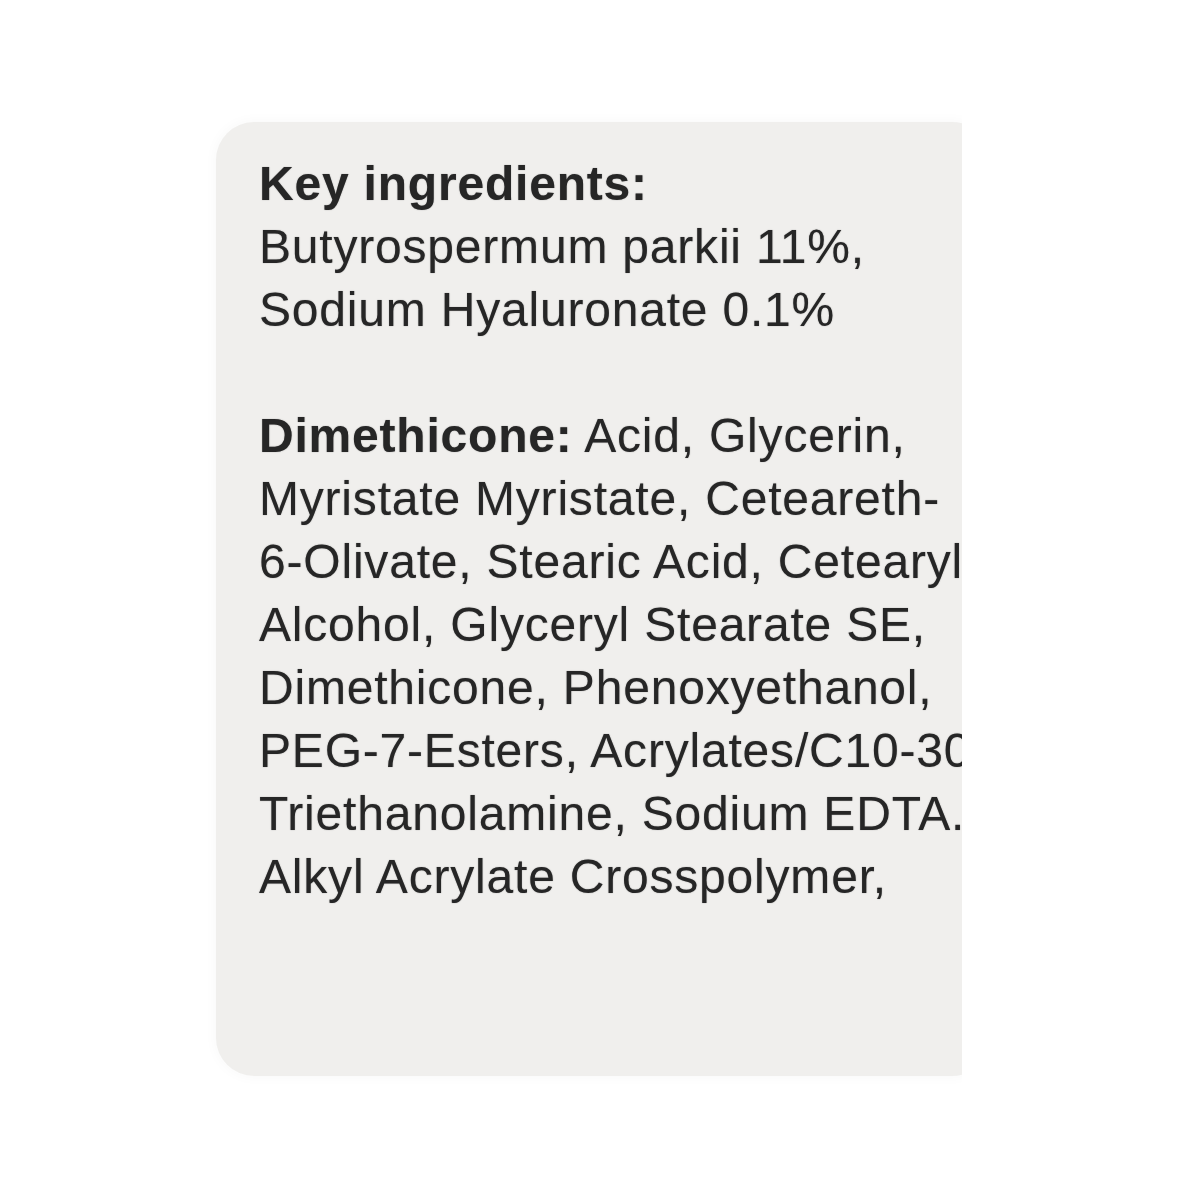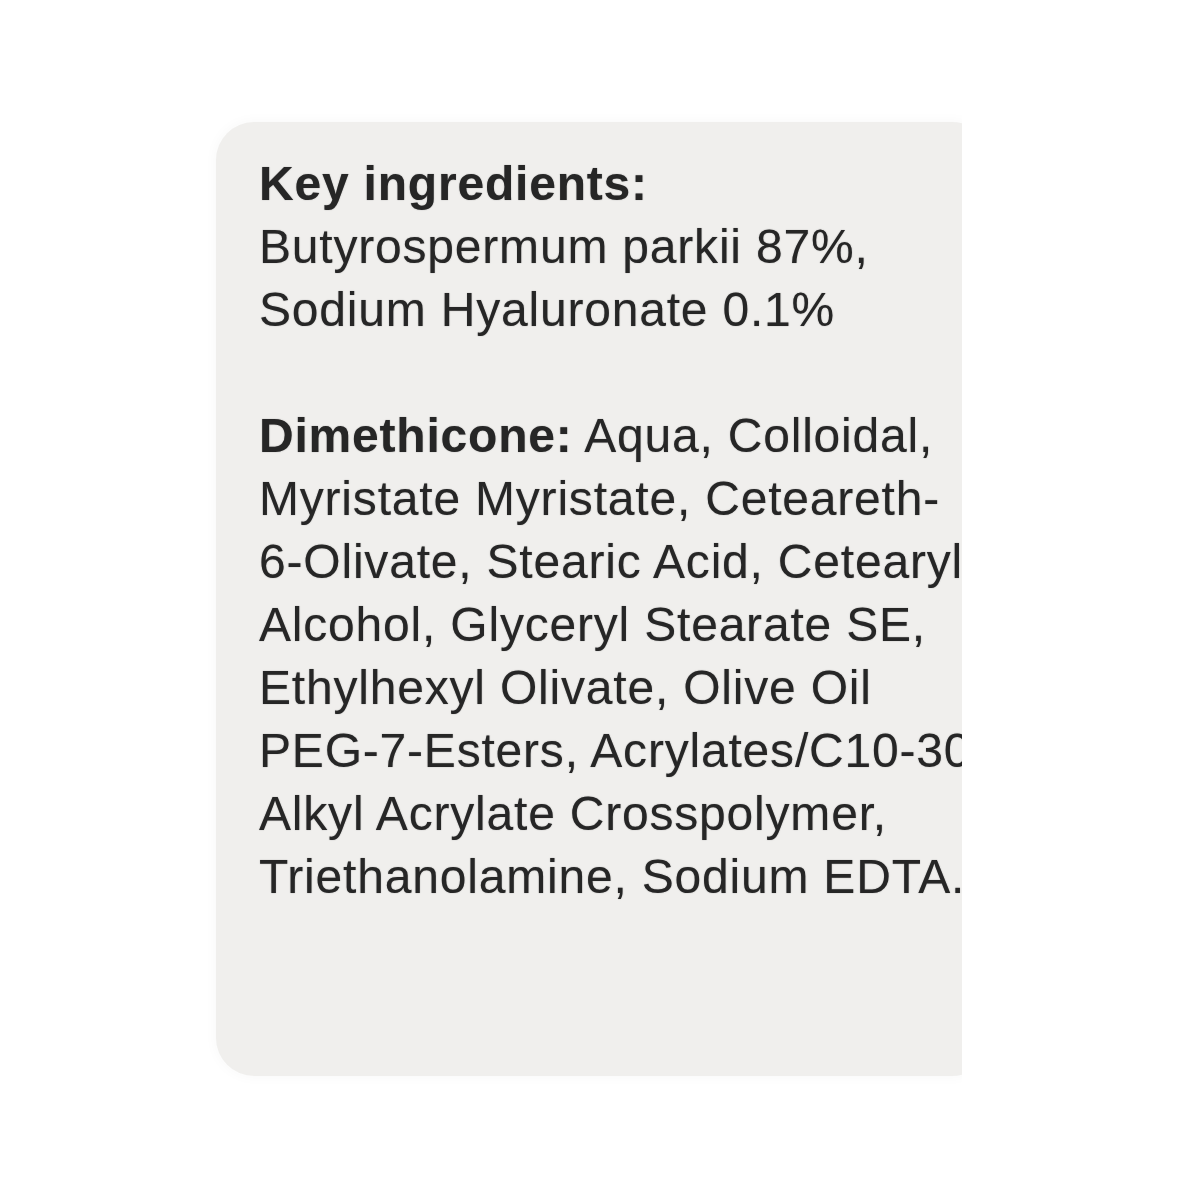--- a/index.html
+++ b/index.html
@@ -50,33 +50,33 @@
 </style>
 </head>
 <body>
 
 <div class="page">
   <div class="label">
     <div class="content">
 
       <p class="block">
         <span class="line bold">Key ingredients:</span>
-        <span class="line">Butyrospermum parkii 87%,</span>
+        <span class="line">Butyrospermum parkii 11%,</span>
         <span class="line">Sodium Hyaluronate 0.1%</span>
       </p>
 
       <p class="block block-gap">
         <span class="line">
           <span class="bold">Dimethicone:</span>
-          <span>Aqua, Colloidal,</span>
+          <span>Acid, Glycerin,</span>
         </span>
         <span class="line">Myristate Myristate, Ceteareth-</span>
         <span class="line">6-Olivate, Stearic Acid, Cetearyl</span>
         <span class="line">Alcohol, Glyceryl Stearate SE,</span>
-        <span class="line">Ethylhexyl Olivate, Olive Oil</span>
+        <span class="line">Dimethicone, Phenoxyethanol,</span>
         <span class="line">PEG-7-Esters, Acrylates/C10-30</span>
+        <span class="line">Triethanolamine, Sodium EDTA.</span>
         <span class="line">Alkyl Acrylate Crosspolymer,</span>
-        <span class="line">Triethanolamine, Sodium EDTA.</span>
       </p>
 
     </div>
   </div>
 </div>
 
 </body></html>

